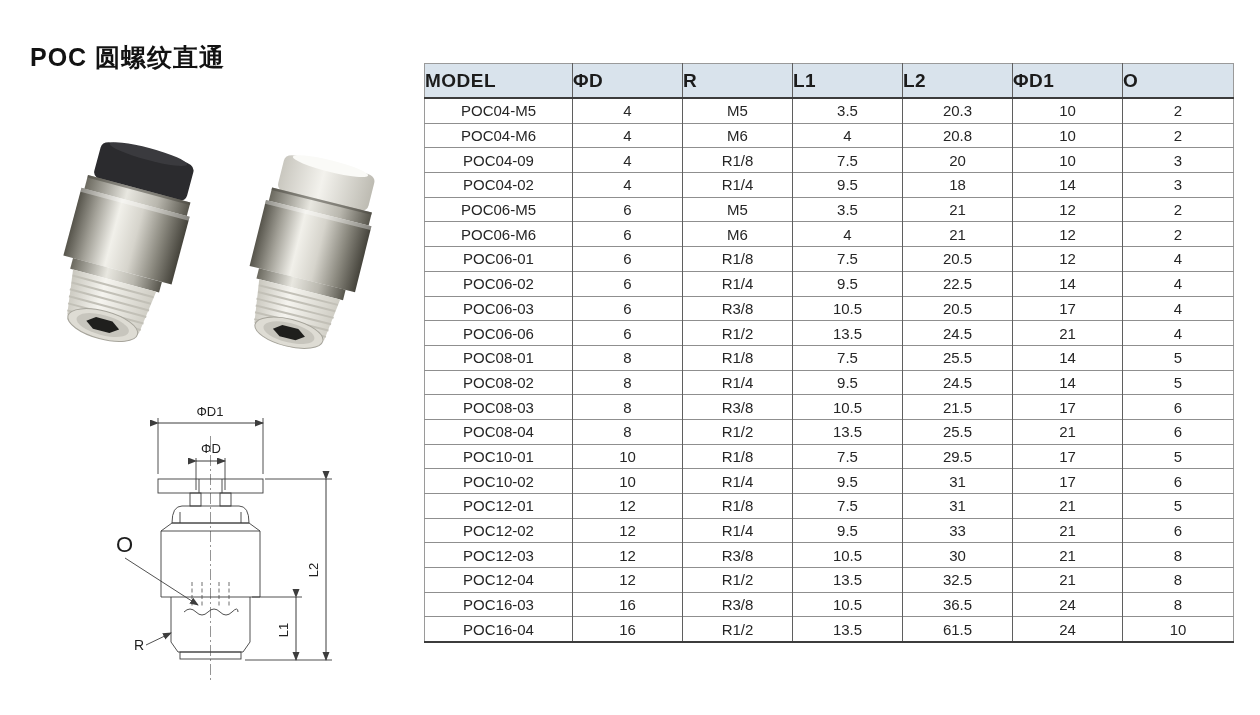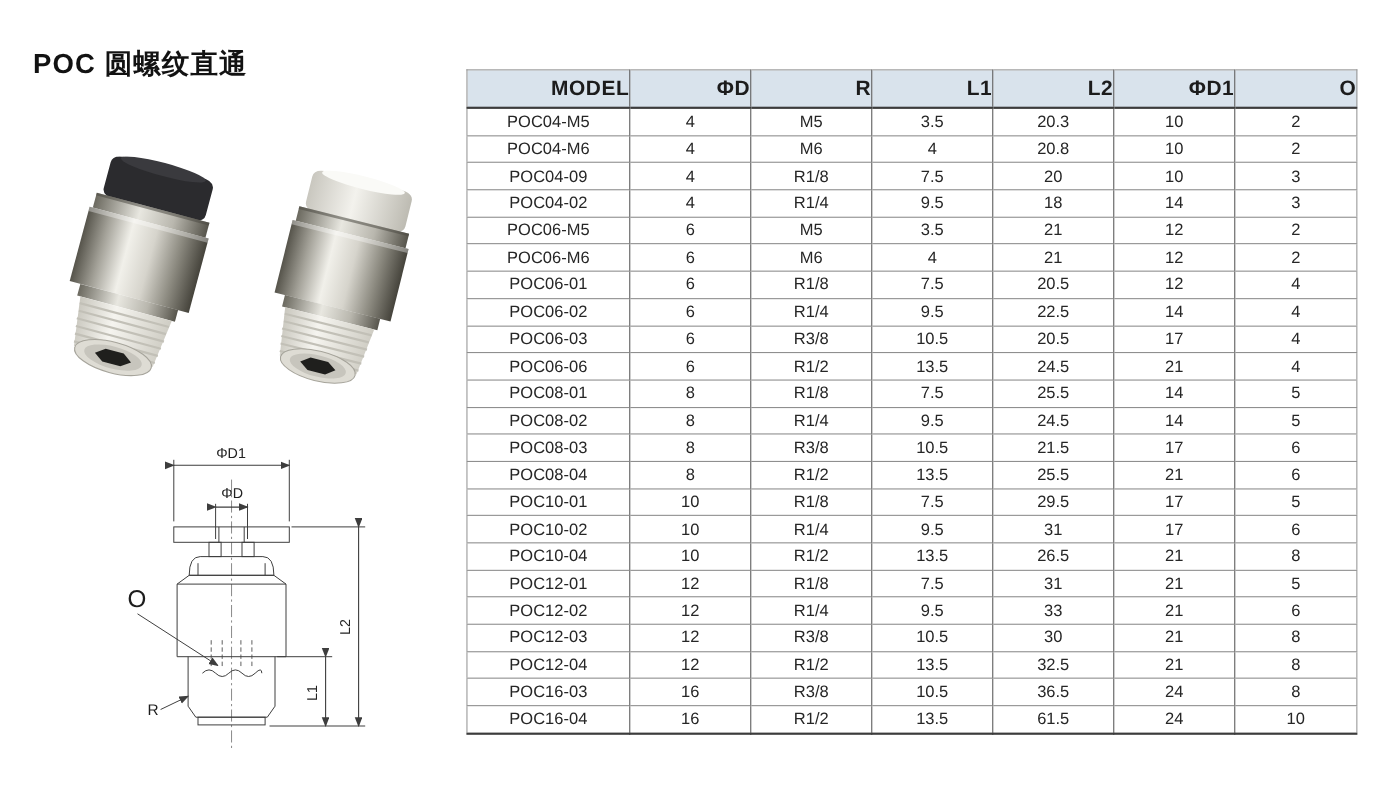--- a/index.html
+++ b/index.html
@@ -16,21 +16,21 @@
   .diagram{position:absolute;left:68px;top:390px;}
 
   .table-wrap{position:absolute;left:424px;top:63px;}
   table.spec{
     border-collapse:collapse;table-layout:fixed;width:809px;
     border:1px solid #9a9a9a;border-bottom:2px solid #3c3c3c;
   }
   table.spec th{
     background:var(--header-bg,#d9e3ec);
     height:33px;font-size:19px;font-weight:bold;color:#1c1c1c;
-    border-bottom:2px solid #3c3c3c;text-align:right;padding:0;
+    border-bottom:2px solid #3c3c3c;text-align:left;padding:0;
     letter-spacing:.5px;
   }
   table.spec td{
     height:23.7px;font-size:15px;color:#262626;text-align:center;
     padding:0;line-height:1;white-space:nowrap;
   }
   table.spec tbody tr+tr td{border-top:1px solid #8f8f8f;}
   table.spec th+th, table.spec td+td{border-left:1px solid #5f5f5f;}
 
   .dim-line{stroke:#3d3d3d;stroke-width:1;fill:none;}
@@ -333,29 +333,20 @@
         <tr>
           <td>POC10-02</td>
           <td>10</td>
           <td>R1/4</td>
           <td>9.5</td>
           <td>31</td>
           <td>17</td>
           <td>6</td>
         </tr>
         <tr>
-          <td>POC10-04</td>
-          <td>10</td>
-          <td>R1/2</td>
-          <td>13.5</td>
-          <td>26.5</td>
-          <td>21</td>
-          <td>8</td>
-        </tr>
-        <tr>
           <td>POC12-01</td>
           <td>12</td>
           <td>R1/8</td>
           <td>7.5</td>
           <td>31</td>
           <td>21</td>
           <td>5</td>
         </tr>
         <tr>
           <td>POC12-02</td>

